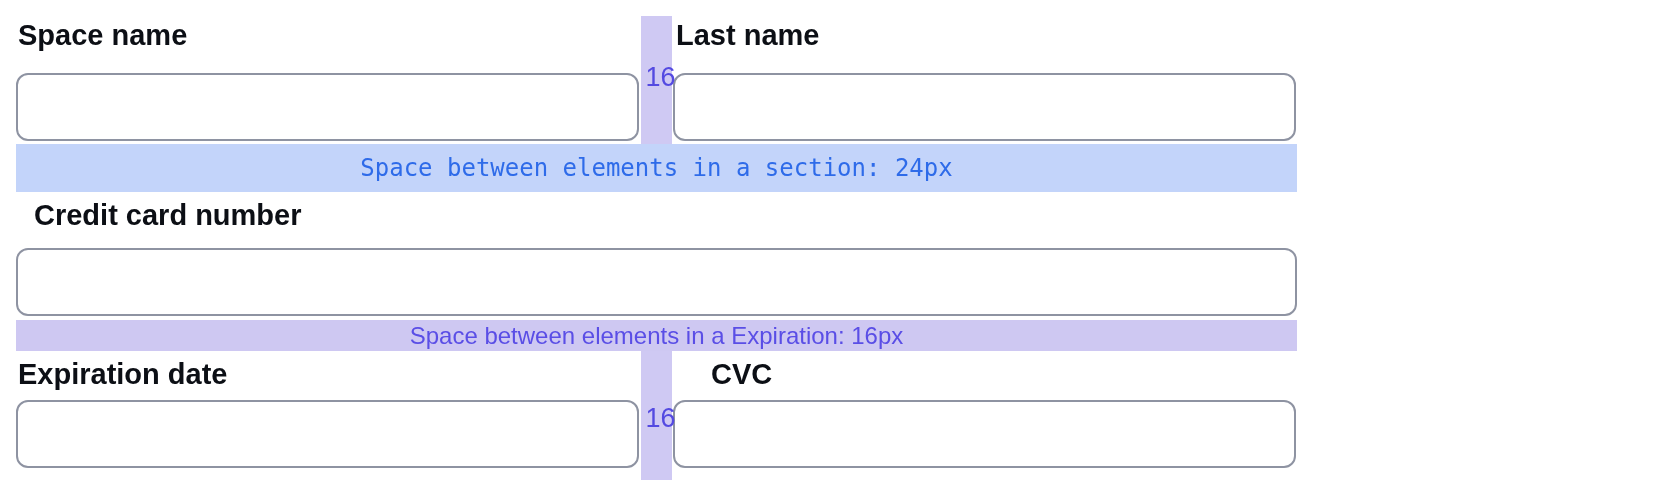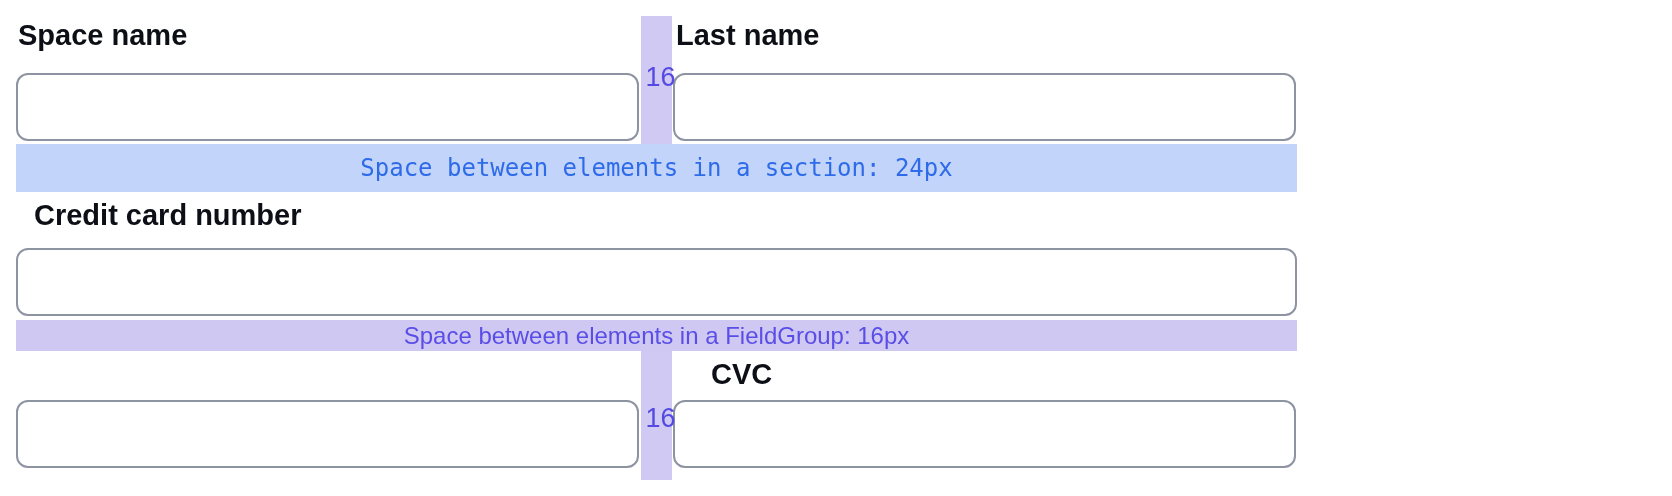--- a/index.html
+++ b/index.html
@@ -121,20 +121,21 @@
   <input class="text-input in-last" type="text" placeholder="" style="">
 
   <div class="band section">
     <span>Space between elements in a section: 24px</span>
   </div>
 
   <div class="field-label lbl-cc">Credit card number</div>
   <input class="text-input in-cc" type="text" placeholder="" style="">
 
   <div class="band fieldgroup">
-    <span>Space between elements in a FieldGroup: 16px</span>
+    <span>Space between elements in a Expiration: 16px</span>
   </div>
 
+  <div class="field-label lbl-exp">Expiration date</div>
   <div class="field-label lbl-cvc">CVC</div>
   <input class="text-input in-exp" type="text" placeholder="" style="">
   <input class="text-input in-cvc" type="text" placeholder="" style="">
 
 </div>
 
 </body></html>

